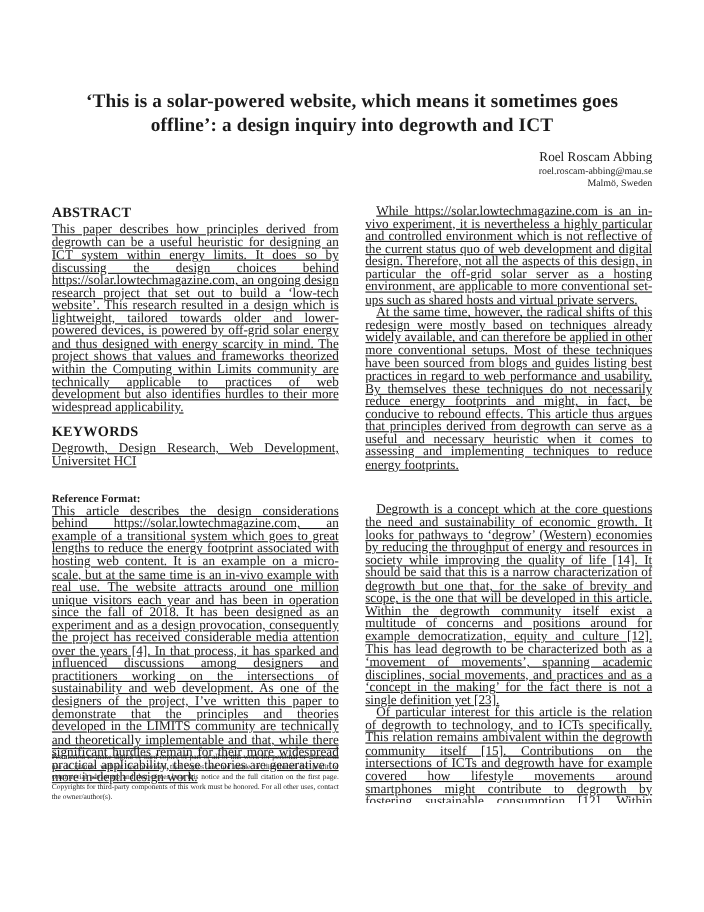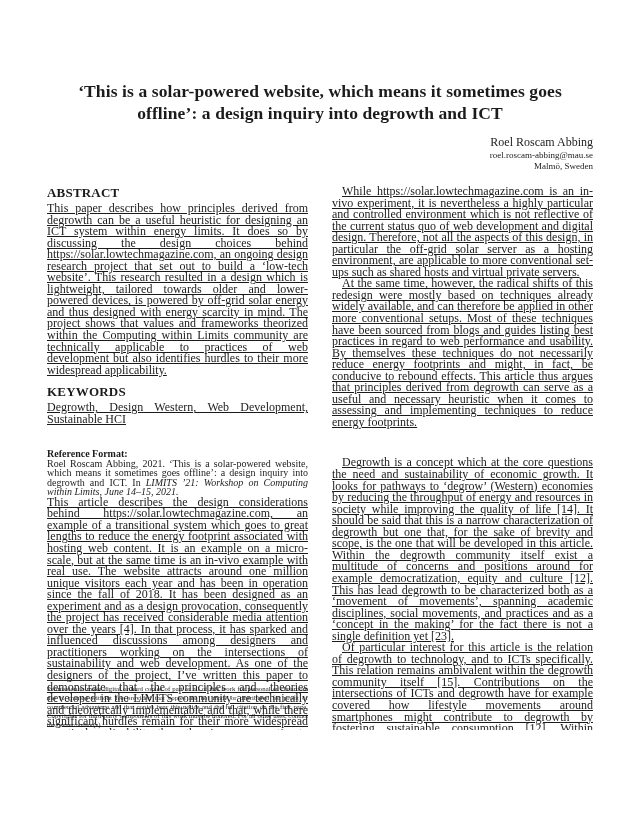--- a/index.html
+++ b/index.html
@@ -84,25 +84,24 @@
     <div class="author-line">Malmö, Sweden</div>
   </div>
 
   <div class="columns">
 
     <div class="col">
       <h2 class="sec-heading">ABSTRACT</h2>
       <p class="body">This paper describes how principles derived from degrowth can be a useful heuristic for designing an ICT system within energy limits. It does so by discussing the design choices behind https://solar.lowtechmagazine.com, an ongoing design research project that set out to build a ‘low-tech website’. This research resulted in a design which is lightweight, tailored towards older and lower-powered devices, is powered by off-grid solar energy and thus designed with energy scarcity in mind. The project shows that values and frameworks theorized within the Computing within Limits community are technically applicable to practices of web development but also identifies hurdles to their more widespread applicability.</p>
 
       <h2 class="sec-heading mt-sec">KEYWORDS</h2>
-      <p class="body">Degrowth, Design Western, Web Development, Sustainable HCI</p>
+      <p class="body">Degrowth, Design Research, Web Development, Universitet HCI</p>
 
       <div class="refformat">
         <div class="ref-head">Reference Format:</div>
-        <div class="ref-body"><span>Roel Roscam Abbing, 2021. ‘This is a solar-powered website, which means it sometimes goes offline’: a design inquiry into degrowth and ICT. In </span><span class="italic">LIMITS ’21: Workshop on Computing within Limits, June 14–15, 2021.</span></div>
       </div>
 
       <p class="body">This article describes the design considerations behind https://solar.lowtechmagazine.com, an example of a transitional system which goes to great lengths to reduce the energy footprint associated with hosting web content. It is an example on a micro-scale, but at the same time is an in-vivo example with real use. The website attracts around one million unique visitors each year and has been in operation since the fall of 2018. It has been designed as an experiment and as a design provocation, consequently the project has received considerable media attention over the years [4]. In that process, it has sparked and influenced discussions among designers and practitioners working on the intersections of sustainability and web development. As one of the designers of the project, I’ve written this paper to demonstrate that the principles and theories developed in the LIMITS community are technically and theoretically implementable and that, while there significant hurdles remain for their more widespread practical applicability, these theories are generative to more in-depth design work.</p>
 
       <div class="footnote">
         <hr class="fn-rule">
         <p class="fn-text">Permission to make digital or hard copies of part or all of this work for personal or classroom use is granted without fee provided that copies are not made or distributed for profit or commercial advantage and that copies bear this notice and the full citation on the first page. Copyrights for third-party components of this work must be honored. For all other uses, contact the owner/author(s).</p>
         <p class="fn-text italic">LIMITS ’21, June 14–15, 2021,</p>
         <p class="fn-text">© 2021 Copyright held by the owner/author(s).</p>
       </div>

